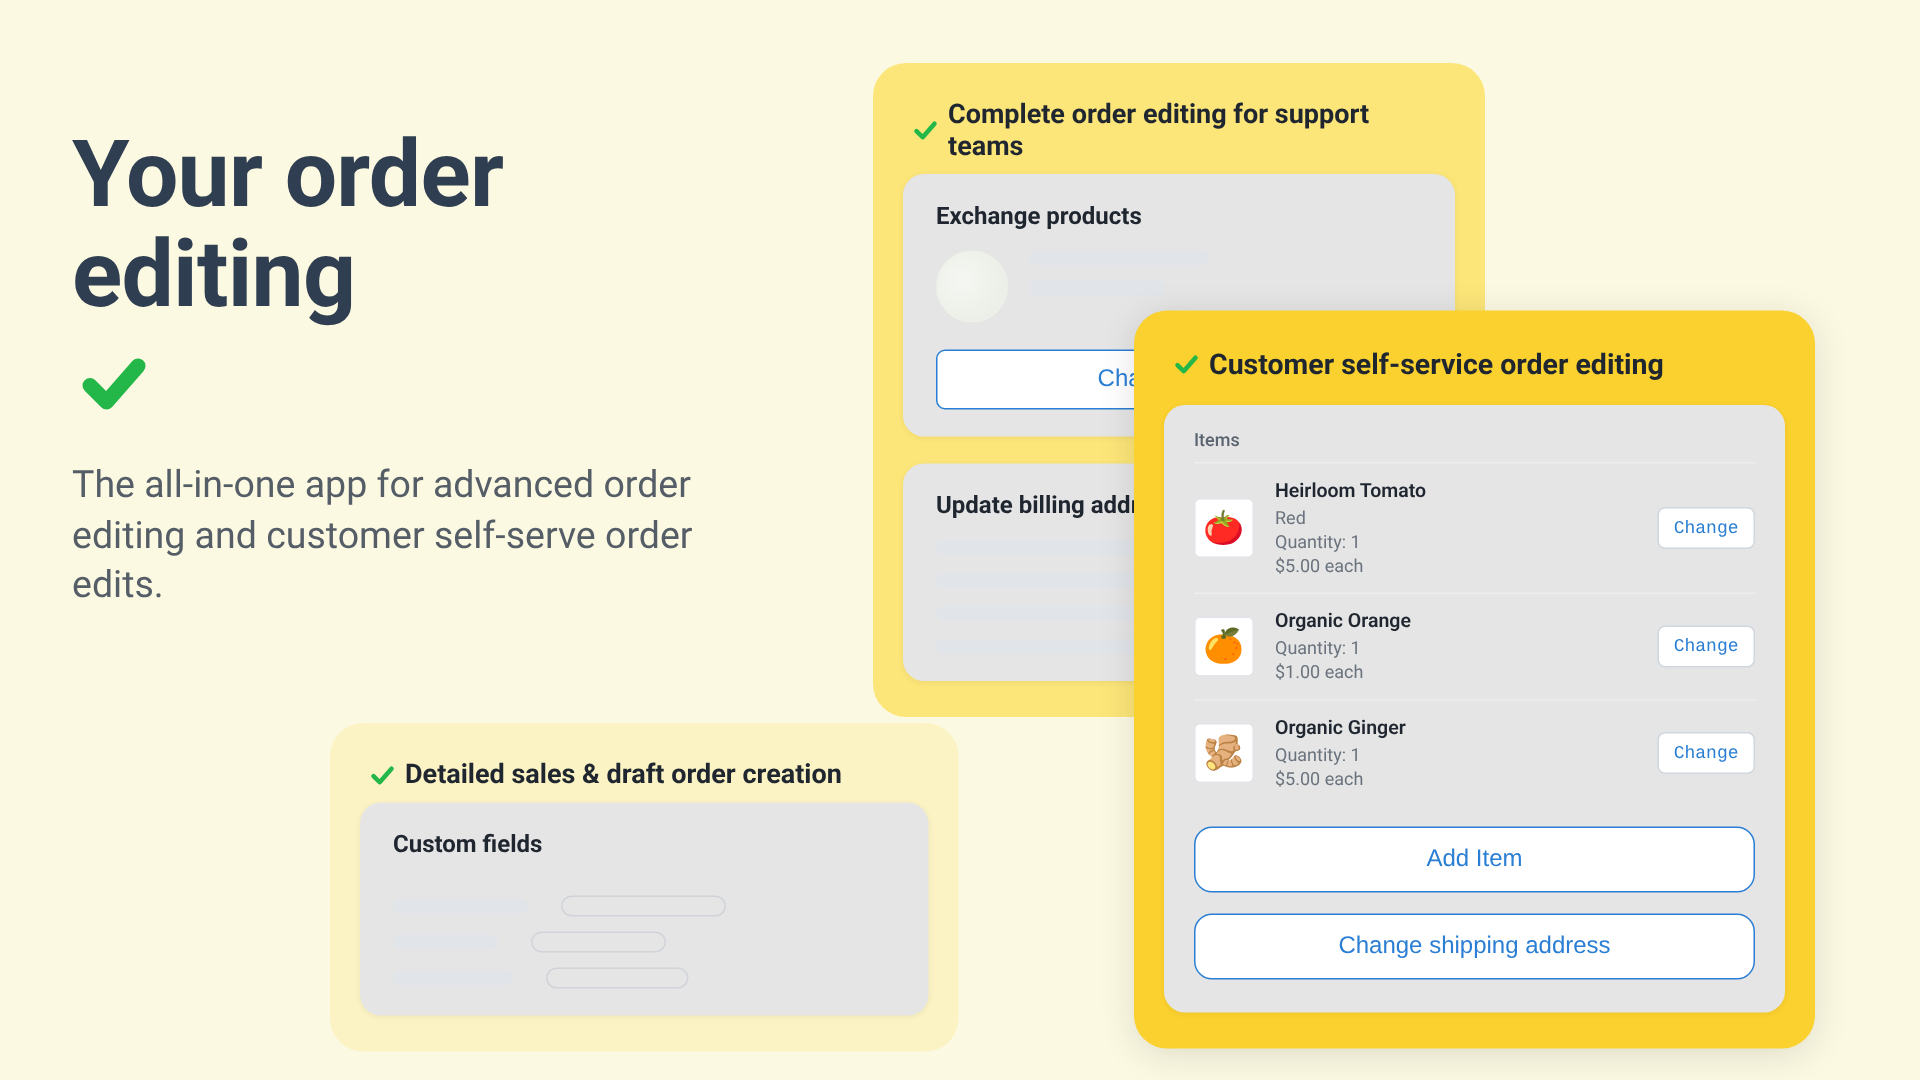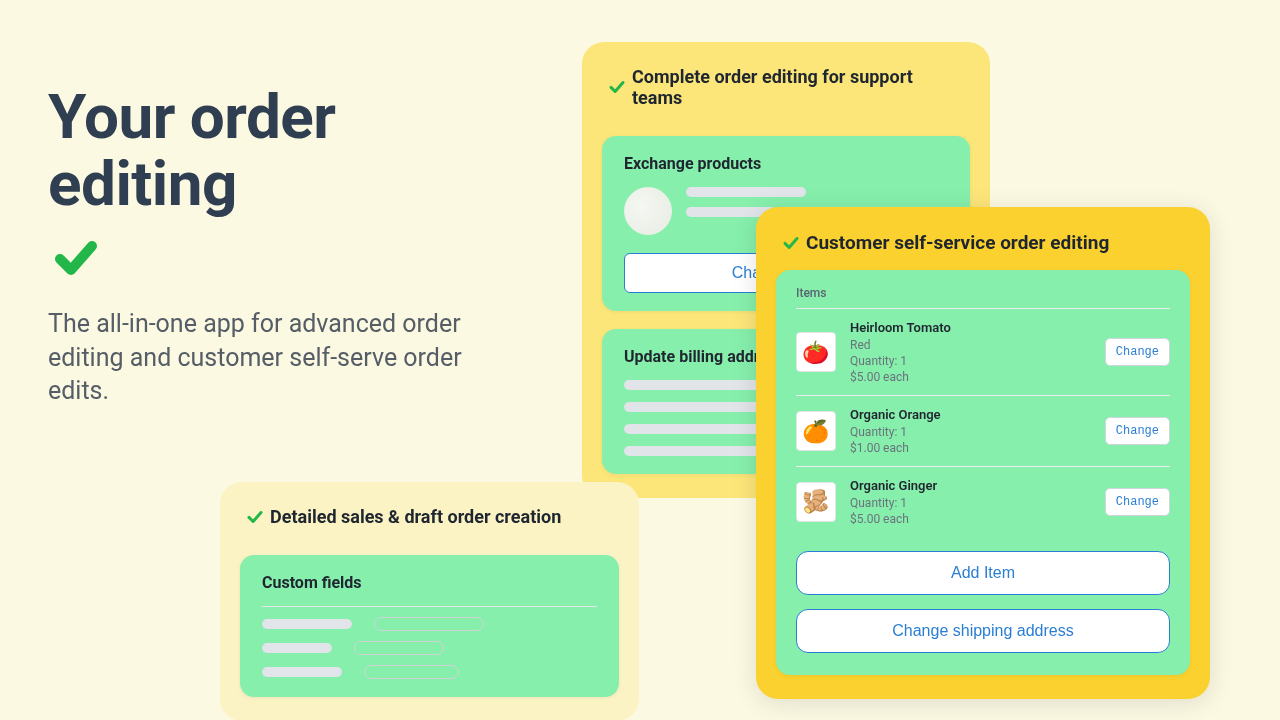--- a/index.html
+++ b/index.html
@@ -46,26 +46,26 @@
     border-radius: 22px;
     padding: 20px 20px 24px;
   }
   .panel-title {
     display: flex;
     align-items: center;
     gap: 6px;
     font-weight: 700;
     font-size: 18px;
     color: #1f2630;
-    padding: 4px 6px 28px;
+    padding: 4px 6px 8px;
   }
   .check-sm { width: 18px; height: 18px; flex: 0 0 18px; }
 
   .card {
-    background: #86efac;
+    background: #e5e5e5;
     border-radius: 14px;
     padding: 18px 22px;
     box-shadow: 0 1px 4px rgba(0,0,0,0.06);
   }
   .card + .card { margin-top: 18px; }
   .card-title {
     font-weight: 700;
     font-size: 16px;
     color: #1f2630;
     margin-bottom: 14px;

